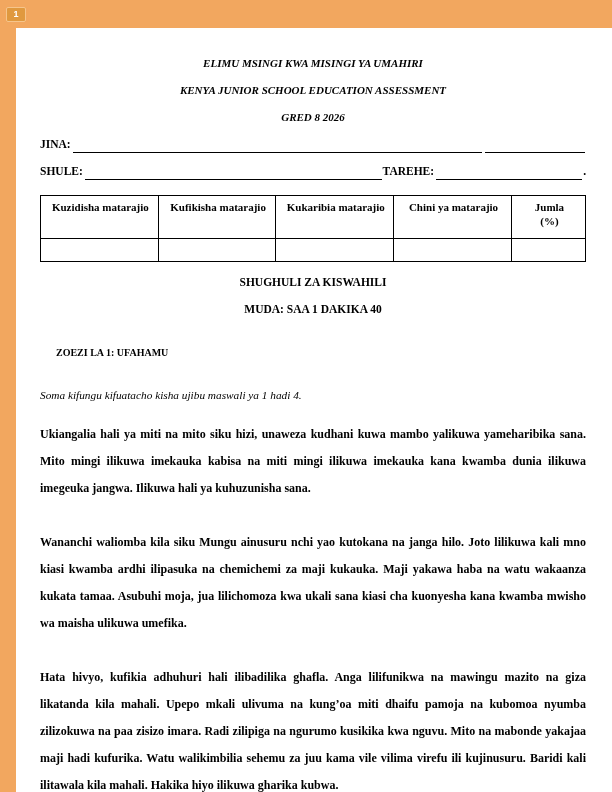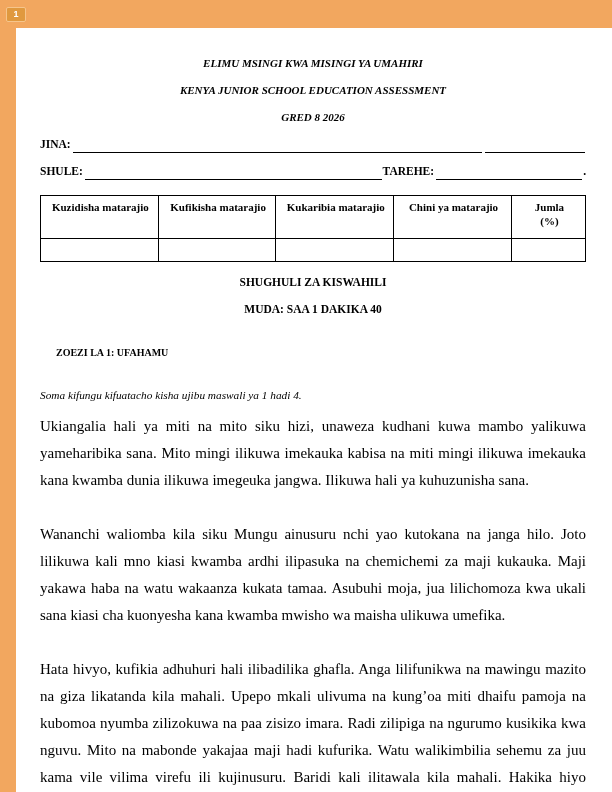--- a/index.html
+++ b/index.html
@@ -79,22 +79,22 @@
   }
   .left-bold {
     text-align: left; font-weight: bold;
     font-size: 10px; line-height: 27px; margin: 16px;
   }
   .instruction {
     font-style: italic; font-size: 11.3px;
     line-height: 27px; margin: 3px 0 0 0;
   }
   .para {
-    font-size: 15px; line-height: 27px;
-    text-align: justify; margin: 4px 0 27px 0;
+    font-size: 12px; line-height: 27px;
+    text-align: justify; margin: 12px 0 27px 0; font-weight: bold;
   }
   .para.last { margin-bottom: 0; }
 </style>
 </head>
 <body>
 
 <div class="top-bar"></div>
 <div class="left-bar"></div>
 <div class="page-badge">1</div>
 

